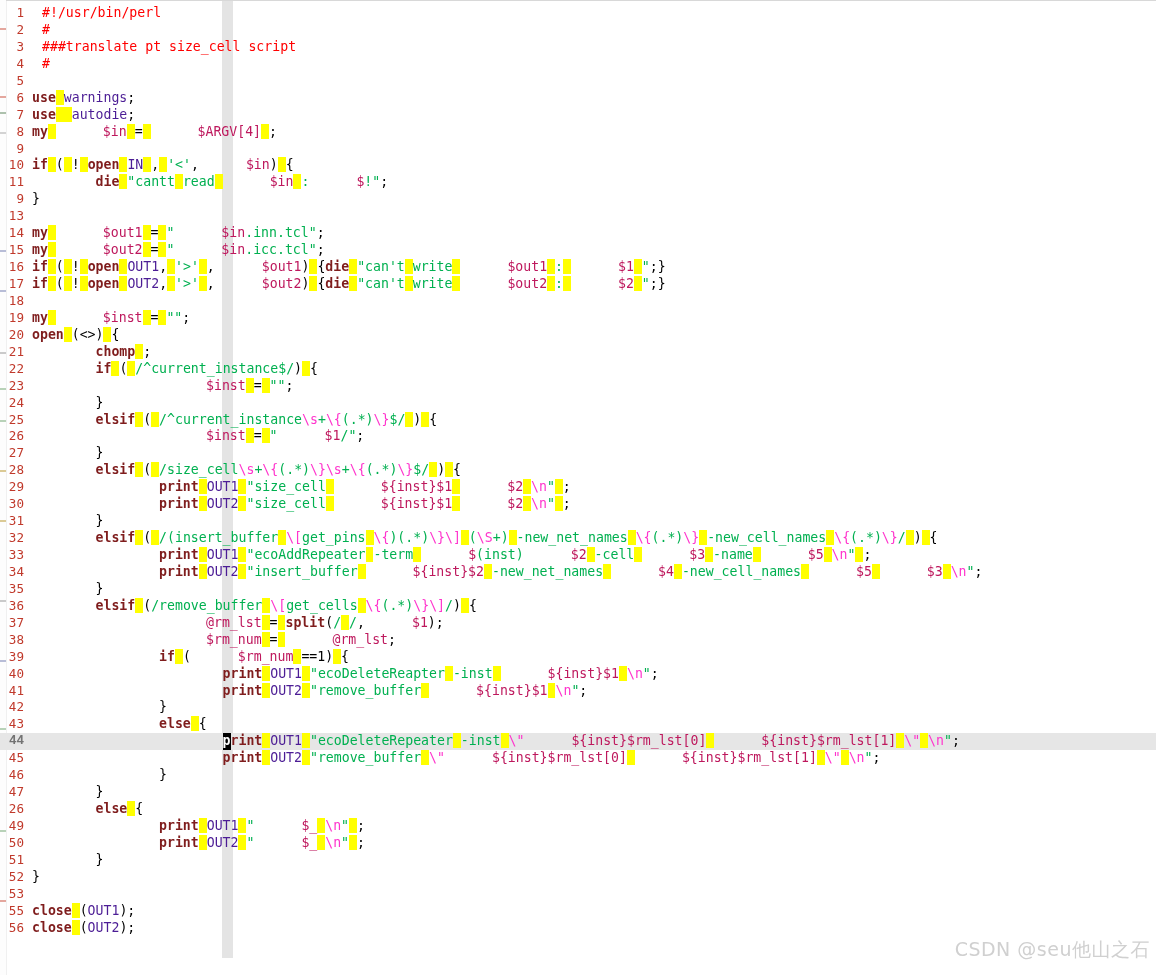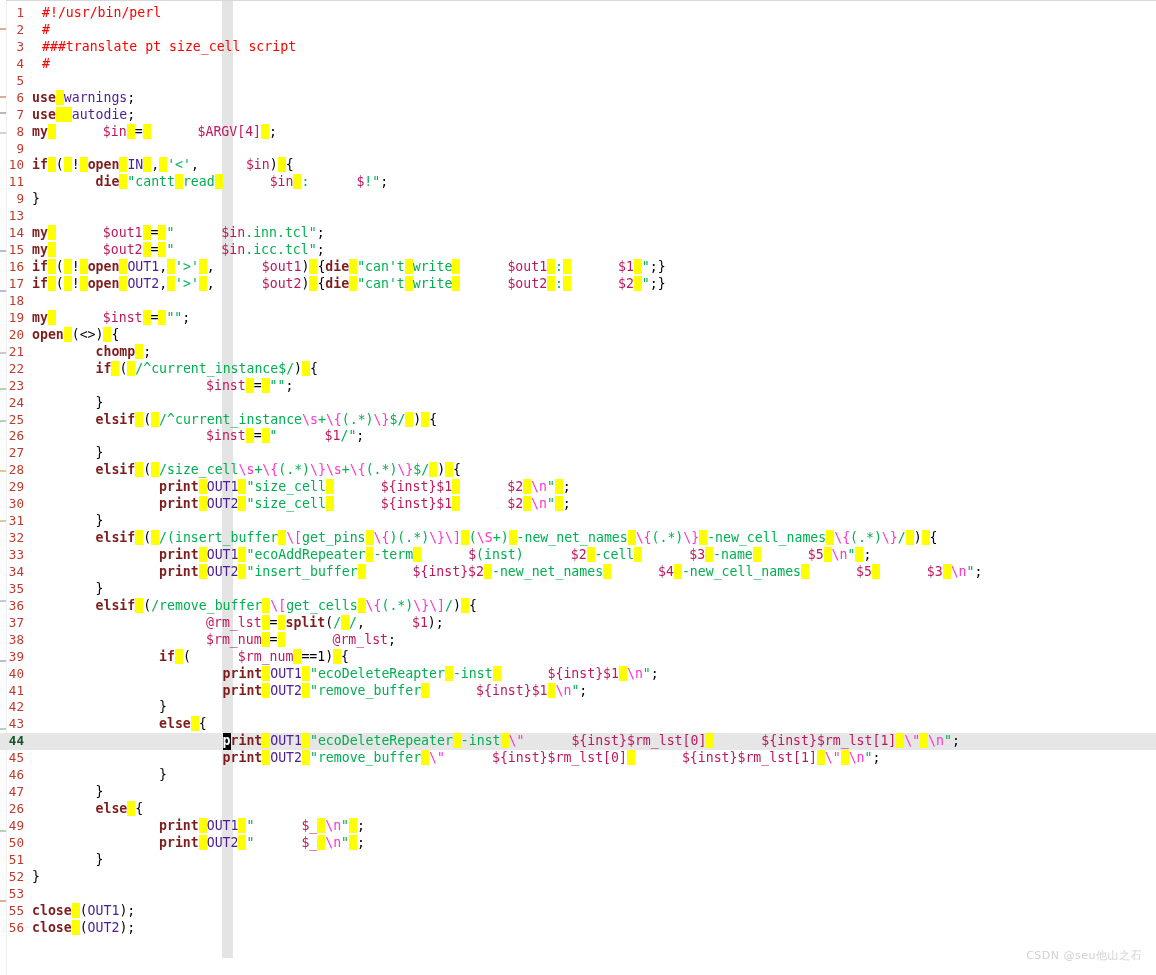--- a/index.html
+++ b/index.html
@@ -90,21 +90,22 @@
     width: 24px;
     text-align: right;
     color: #c0392b;
     font-size: 12.6px;
     vertical-align: top;
     -webkit-user-select: none;
     user-select: none;
   }
   .line.current .lineno {
     font-weight: bold;
-    color: #14532d;
+    color: #737373;
+    font-family: Liberation Mono, monospace;
   }
   .code {
     display: inline-block;
     padding-left: 8px;
     vertical-align: top;
   }
 
   
   .t-plain   { color: #000000; }
   .t-comment { color: #ff0000; margin-left: 10px; }
@@ -125,25 +126,25 @@
   .cursor {
     display: inline-block;
     background: #000000;
     color: #ffffff;
     font-weight: bold;
   }
 
   
   #watermark {
     position: absolute;
-    right: 14px;
+    right: 6px;
     bottom: 12px;
     color: #d0d0d0;
     font-family: "DejaVu Sans", "Liberation Sans", sans-serif;
-    font-size: 11px;
+    font-size: 19px;
     letter-spacing: .5px;
     z-index: 4;
     -webkit-user-select: none;
     user-select: none;
   }
 </style>
 </head>
 <body>
 
 <div id="editor">

